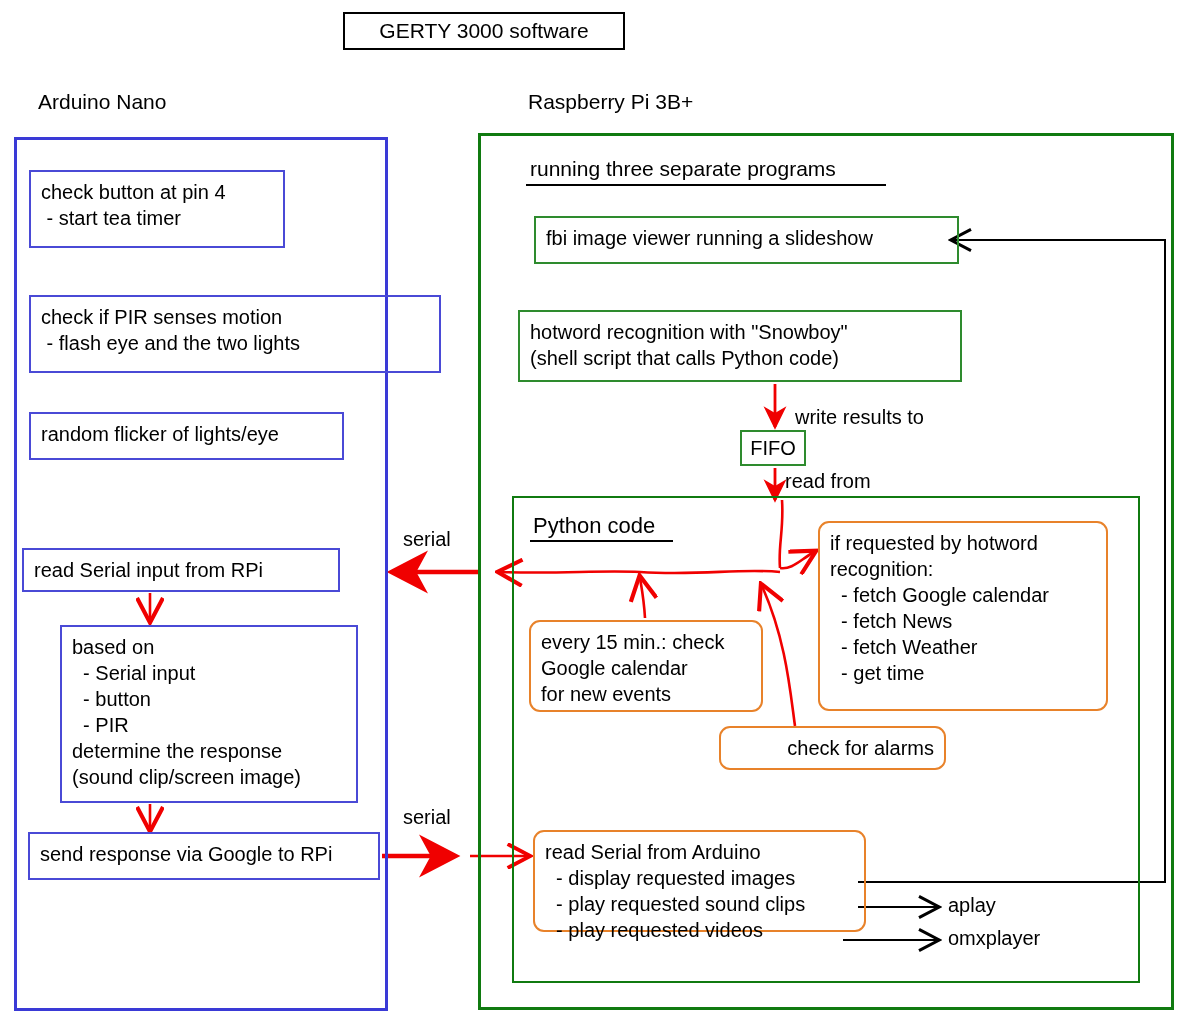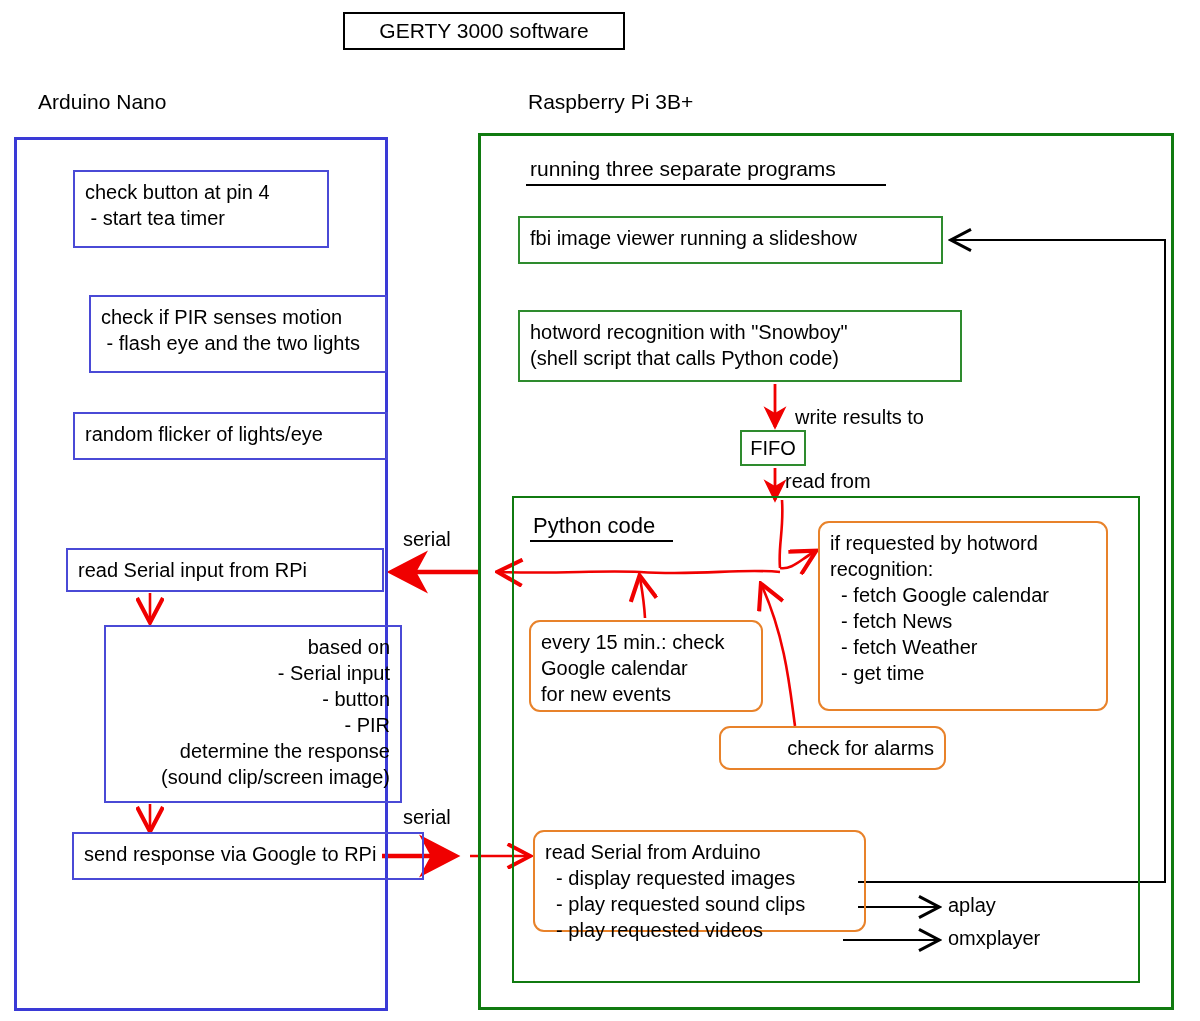--- a/index.html
+++ b/index.html
@@ -53,34 +53,34 @@
   
   .node {
     border-width: 2px;
     border-style: solid;
     background: transparent;
     font-size: 20px;
     line-height: 1.30;
     padding: 7px 10px 8px 10px;
     white-space: pre;
   }
-  .node.blue   { border-color: #4a4ad6; margin-left: 44px; }
+  .node.blue   { border-color: #4a4ad6; }
   .node.green  { border-color: #2e8b2e; }
   .node.orange { border-color: #e8822a; border-radius: 11px; }
 
   
   #n-check-button { left: 29px;  top: 170px; width: 256px; height: 78px; }
-  #n-check-pir    { left: 45px;  top: 295px; width: 298px; height: 78px; }
+  #n-check-pir    { left: 29px;  top: 295px; width: 412px; height: 78px; }
   #n-random-flick { left: 29px;  top: 412px; width: 315px; height: 48px; }
   #n-read-serial  { left: 22px;  top: 548px; width: 318px; height: 44px; }
-  #n-based-on     { left: 60px;  top: 625px; width: 298px; height: 178px; text-align: right; }
+  #n-based-on     { left: 60px;  top: 625px; width: 298px; height: 178px; }
   #n-send-resp    { left: 28px;  top: 832px; width: 352px; height: 48px; }
 
   
-  #n-fbi        { left: 518px; top: 216px; width: 425px; height: 48px; }
+  #n-fbi        { left: 534px; top: 216px; width: 425px; height: 48px; }
   #n-hotword    { left: 518px; top: 310px; width: 444px; height: 72px; }
   #n-fifo       { left: 740px; top: 430px; width: 66px;  height: 36px;
                   display:flex; align-items:center; justify-content:center; padding:8px; }
   #n-hotword-req{ left: 818px; top: 521px; width: 290px; height: 190px; }
   #n-every15    { left: 529px; top: 620px; width: 234px; height: 92px; }
   #n-alarms     { left: 719px; top: 726px; width: 227px; height: 44px; text-align: right; }
   #n-read-ard   { left: 533px; top: 830px; width: 333px; height: 102px; }
 
   
   .plain { font-size: 20px; white-space: nowrap; }

